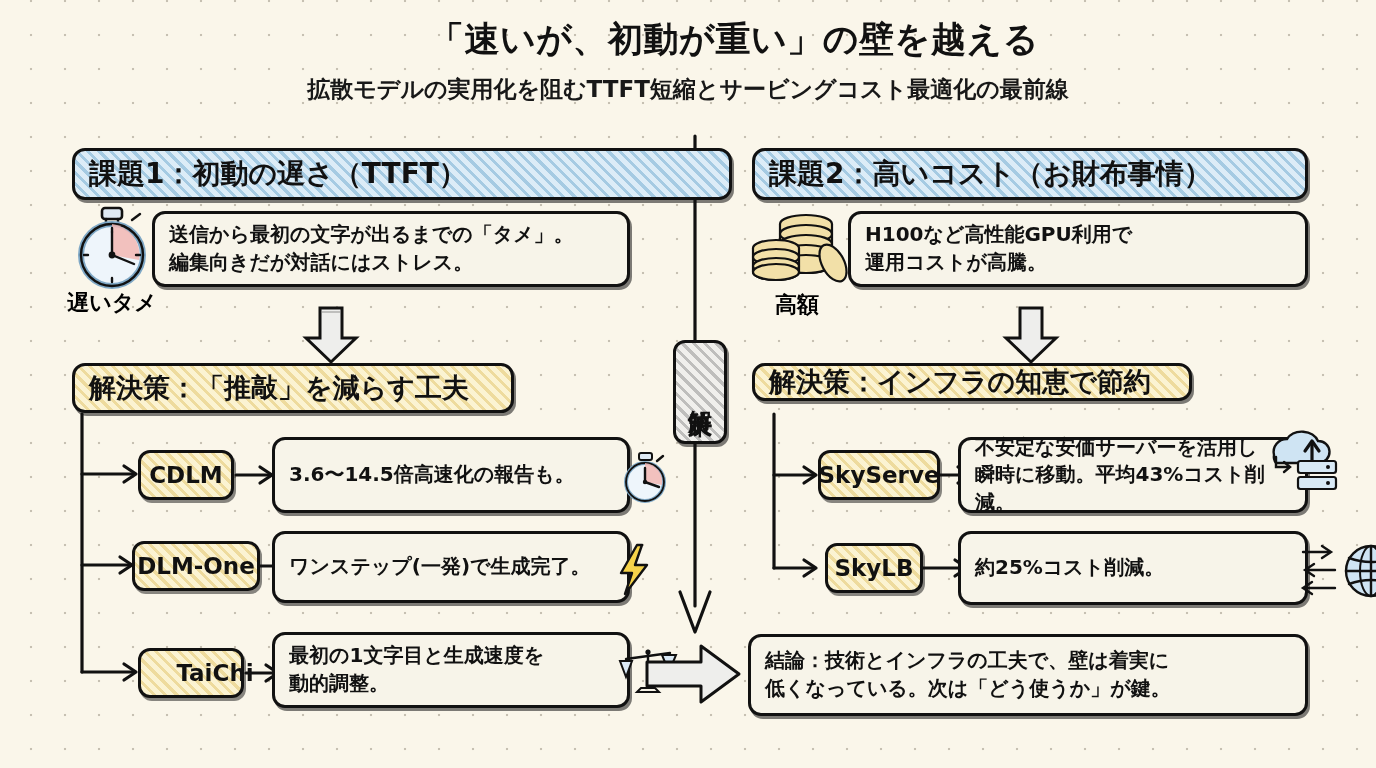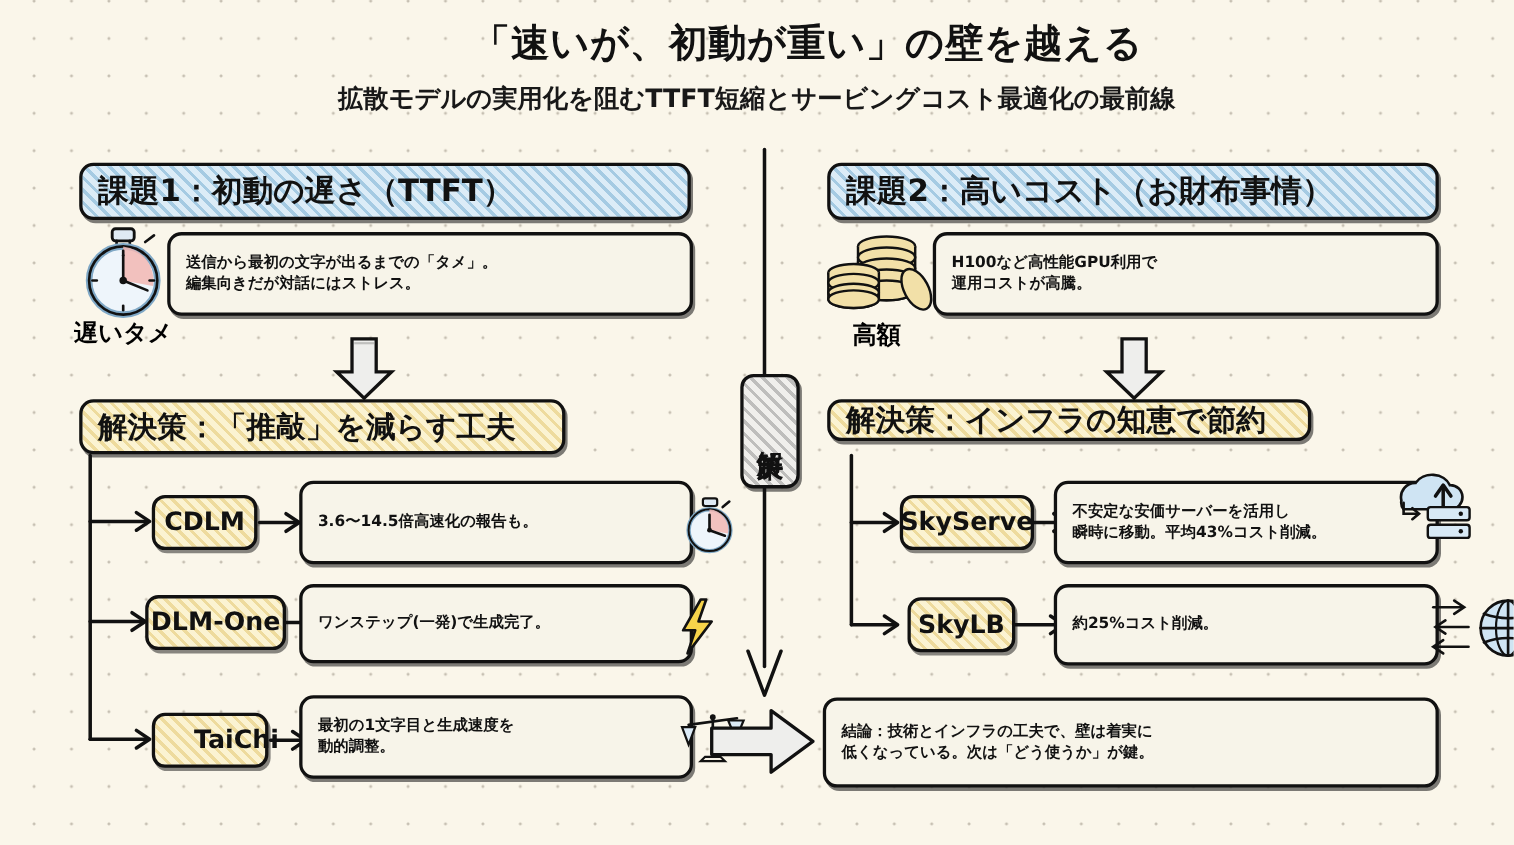--- a/index.html
+++ b/index.html
@@ -49,21 +49,21 @@
 
   .sec-head{
     display:flex;align-items:center;
     font-size:28px;font-weight:bold;padding-left:14px;color:#111;
     letter-spacing:0px;
   }
   .sec-head.small{font-size:27px;}
 
   .txtbox{
     display:flex;align-items:center;
-    font-size:14px;font-weight:bold;line-height:1.38;
+    font-size:20px;font-weight:bold;line-height:1.38;
     padding:6px 12px 6px 14px;color:#111;
   }
   .txtbox .lines{flex:1;}
 
   .pill{
     display:flex;align-items:center;justify-content:center;
     font-size:23px;font-weight:bold;border-radius:12px;
     border:3px solid #111;box-sizing:border-box;
     box-shadow:2px 3px 0 rgba(20,20,20,.5);
     position:absolute;color:#111;
@@ -88,21 +88,21 @@
 <div id="subtitle">拡散モデルの実用化を阻むTTFT短縮とサービングコスト最適化の最前線</div>
 
 <svg style="left:660px;top:132px;" width="80" height="510">
   <line class="ln" x1="35" y1="4" x2="35" y2="474"></line>
   <polyline class="ln" points="20,460 35,500 50,460"></polyline>
 </svg>
 <div class="hbox hatch-gray vtext" style="left:673px;top:340px;width:54px;height:104px;border-radius:12px;">
   <span>解決策</span>
 </div>
 
-<div class="hbox hatch-blue sec-head" style="left:72px;top:148px;width:556px;height:52px;">
+<div class="hbox hatch-blue sec-head" style="left:72px;top:148px;width:660px;height:52px;">
   <span>課題1：初動の遅さ（TTFT）</span>
 </div>
 
 <div class="iconwrap" style="left:66px;top:206px;">
   <svg width="92" height="86">
     <rect x="36" y="2" width="20" height="11" rx="3" fill="#dfeaf4" stroke="#111" stroke-width="2.6"></rect>
     <line class="thin" x1="40" y1="13" x2="40" y2="19"></line>
     <line class="thin" x1="52" y1="13" x2="52" y2="19"></line>
     <line class="thin" x1="66" y1="14" x2="74" y2="8"></line>
     <circle cx="46" cy="49" r="31" fill="#eef5fb" stroke="#7fa8c6" stroke-width="6"></circle>

